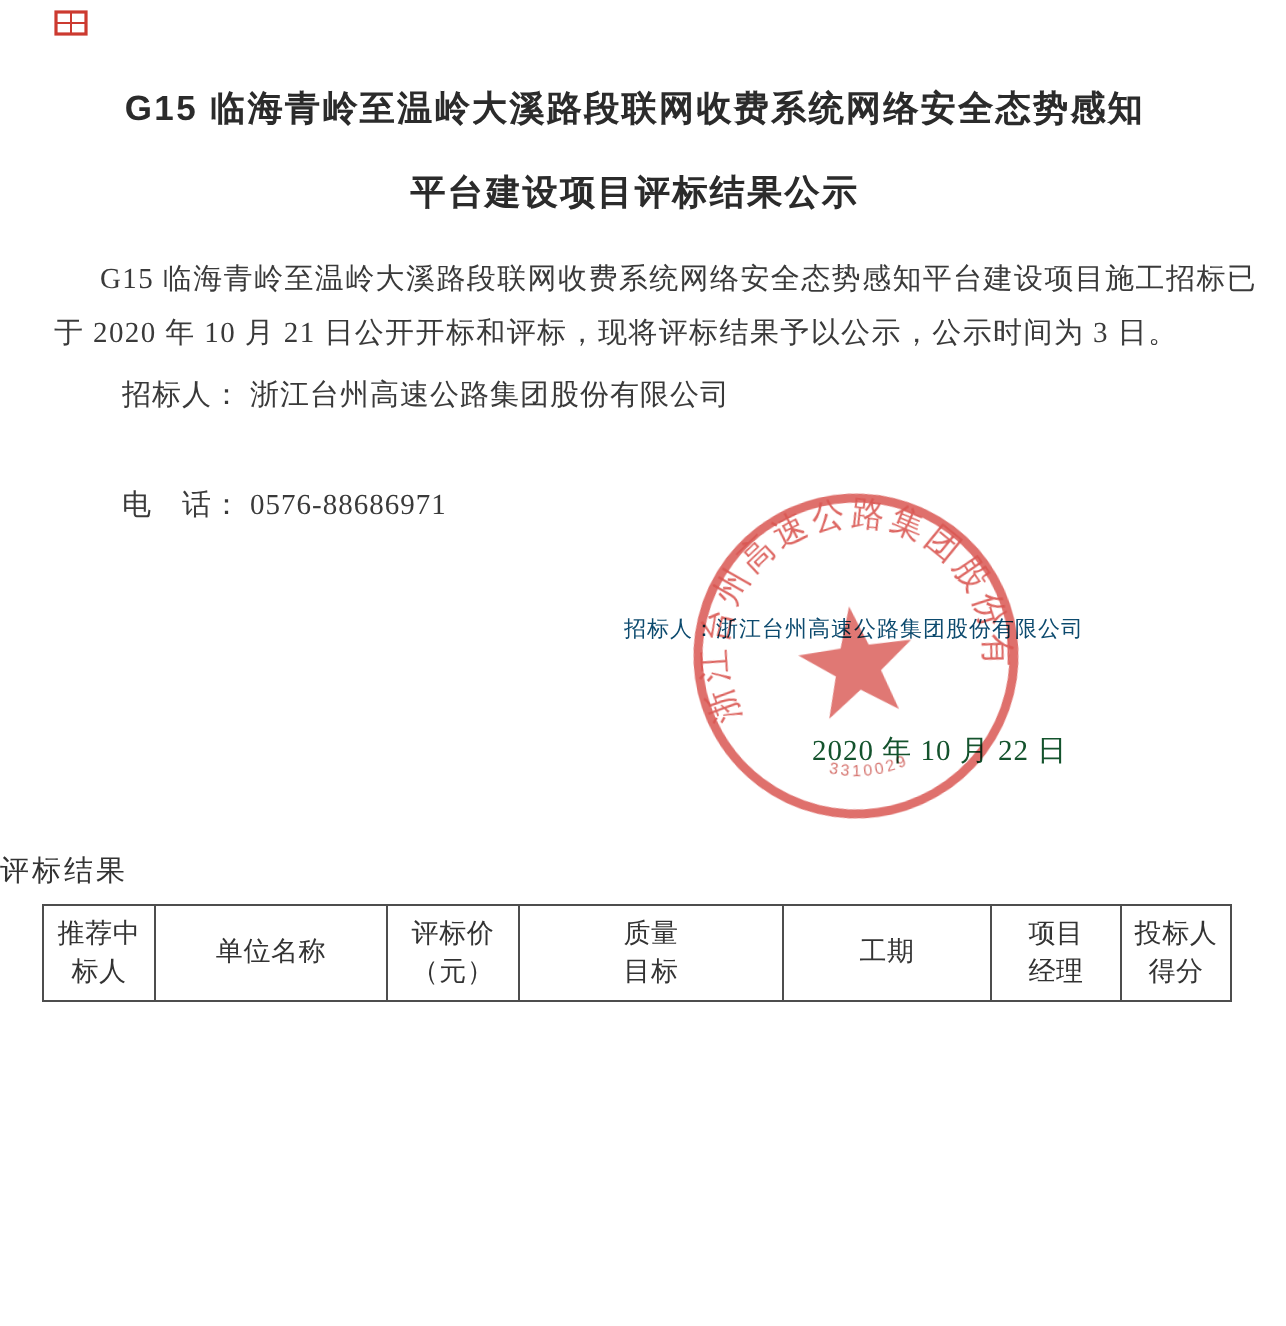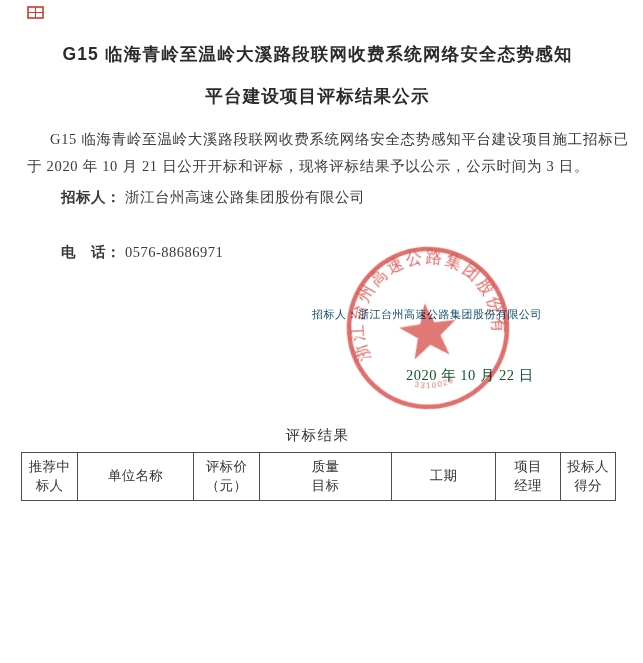--- a/index.html
+++ b/index.html
@@ -21,36 +21,36 @@
   }
   .intro-line.l1{left:50px; top:130px;text-align:right;}
   .intro-line.l2{left:27px; top:157px;}
   .contact-line{
     position:absolute; left:61px; font-size:14.5px; color:#3a3a3a;
     letter-spacing:0.5px; white-space:nowrap;
   }
   .contact-line.c0{top:188px;}
   .contact-line.c1{top:216px;}
   .contact-line.c2{top:243px;}
-  .contact-line .lbl{margin-right:4px;font-weight:bold;}
+  .contact-line .lbl{margin-right:4px;}
   .sig-line{
     position:absolute; left:312px; top:307px; font-size:11px;
     color:#0c4a6e; letter-spacing:0.5px; white-space:nowrap; z-index:2;text-align:center;
   }
   .sig-date{
     position:absolute; left:406px; top:366px; font-size:14.5px;
     color:#14532d; letter-spacing:0.5px; white-space:nowrap; z-index:2;
   }
   .stamp{
     position:absolute; left:341px; top:243px; width:174px; height:170px;
     z-index:3; mix-blend-mode:multiply; opacity:0.9;
     transform:rotate(-8deg); filter:blur(0.3px);
   }
   .table-caption{
-    position:absolute; left:0; top:426px; width:100%; text-align:center;
+    position:absolute; left:0; top:426px; width:100%; 
     font-size:14.5px; color:#333; letter-spacing:1.5px;
   }
   table.eval{
     position:absolute; left:21px; top:452px; width:594px;
     border-collapse:collapse; table-layout:fixed;
     font-size:13.5px; color:#333;
   }
   table.eval td{
     border:1px solid #4d4d4d; text-align:center; vertical-align:middle;
     padding:2px 3px; line-height:1.5; white-space:pre-line;

